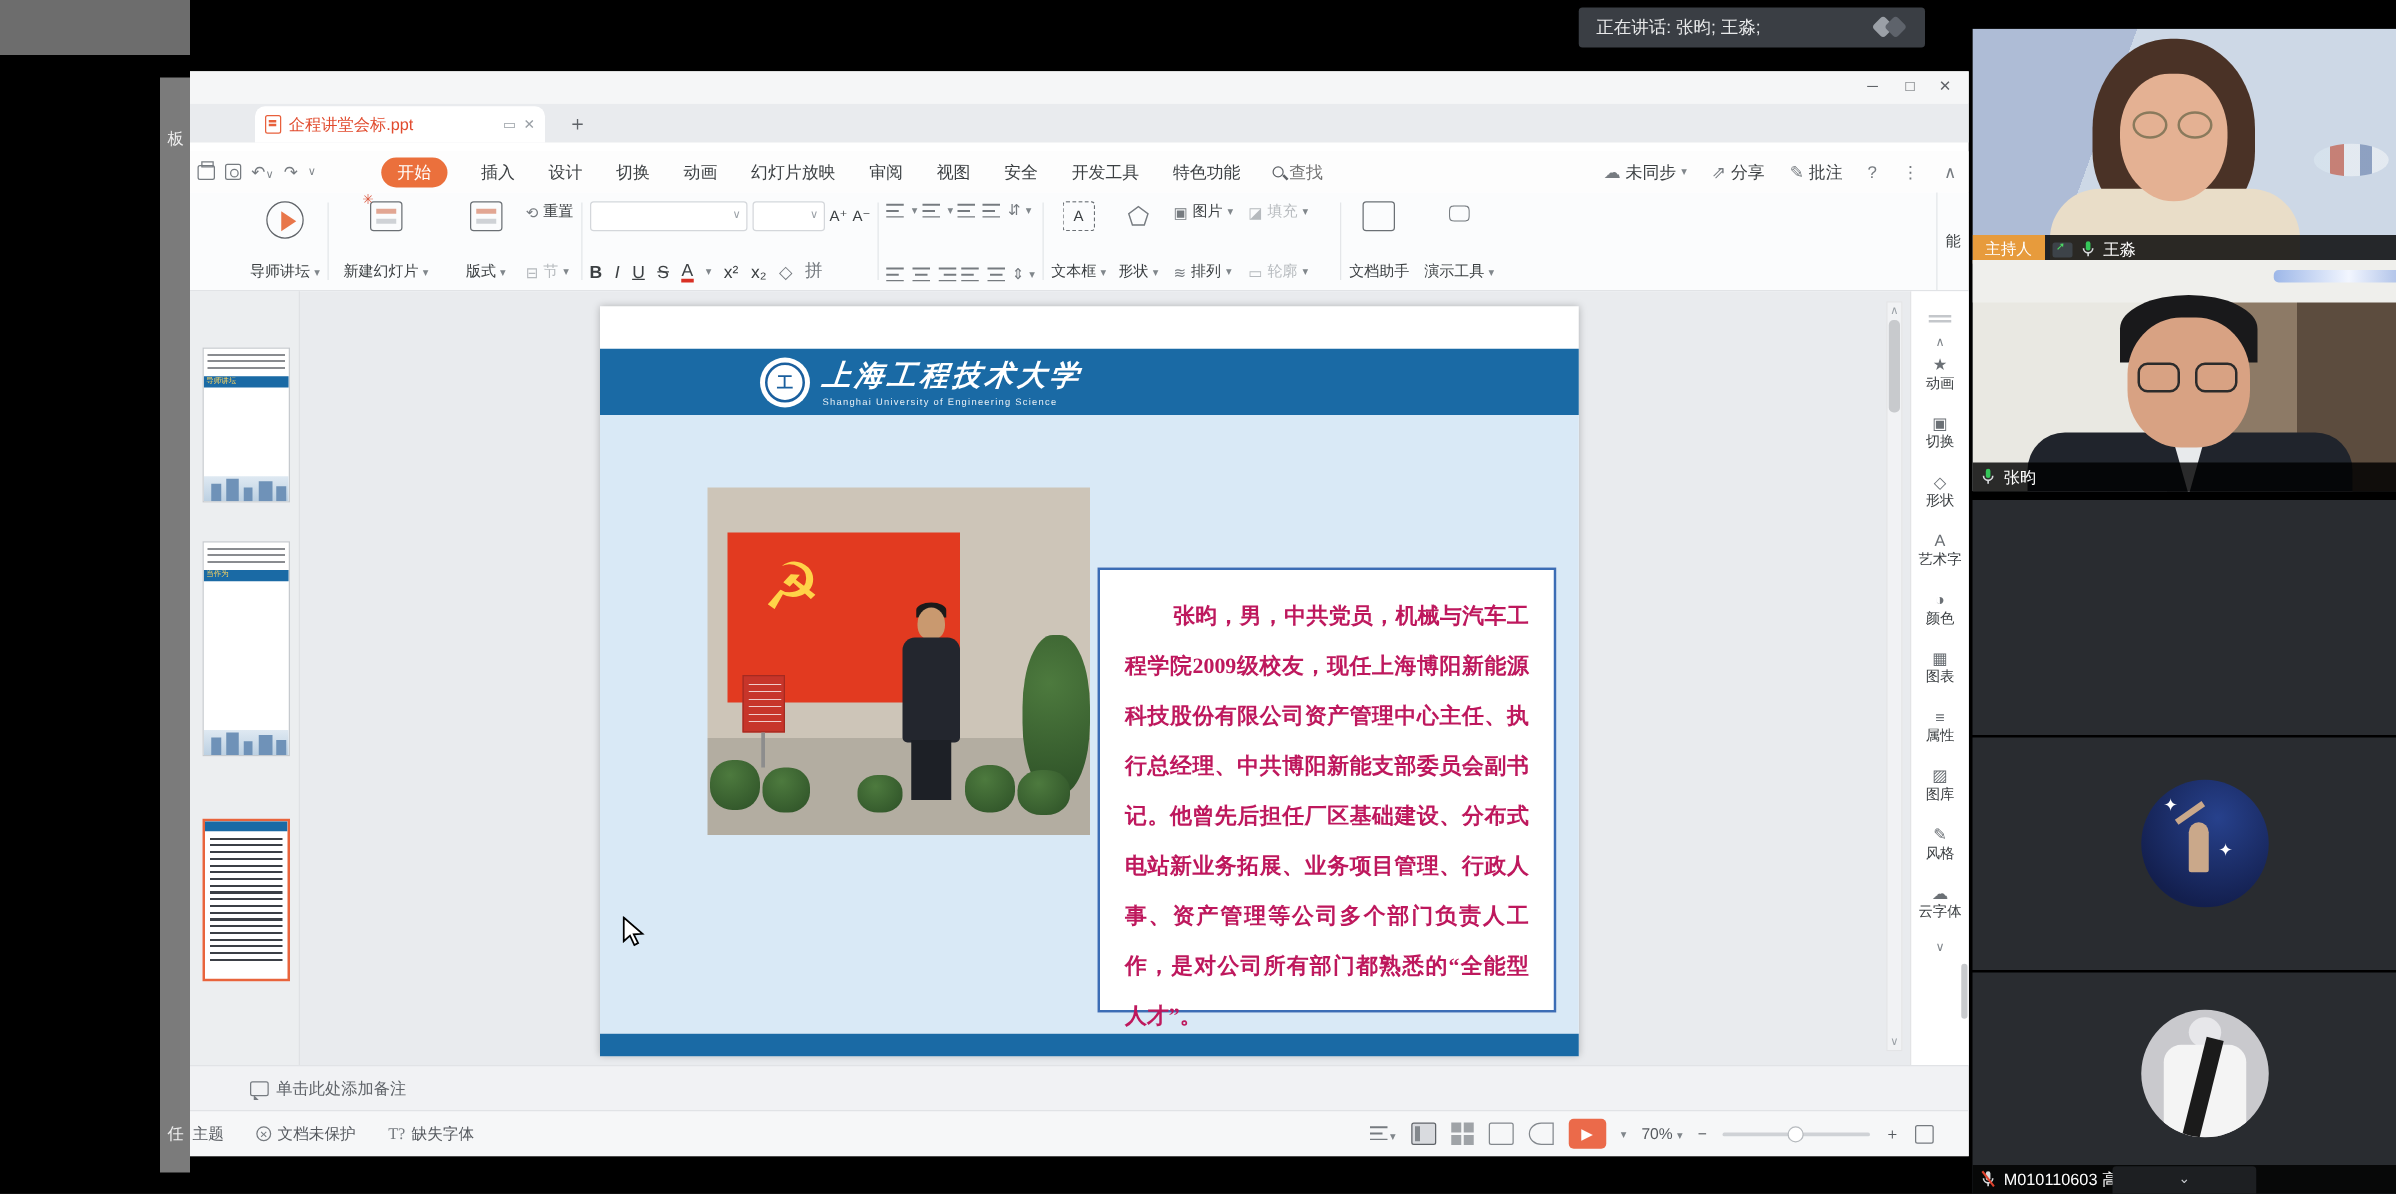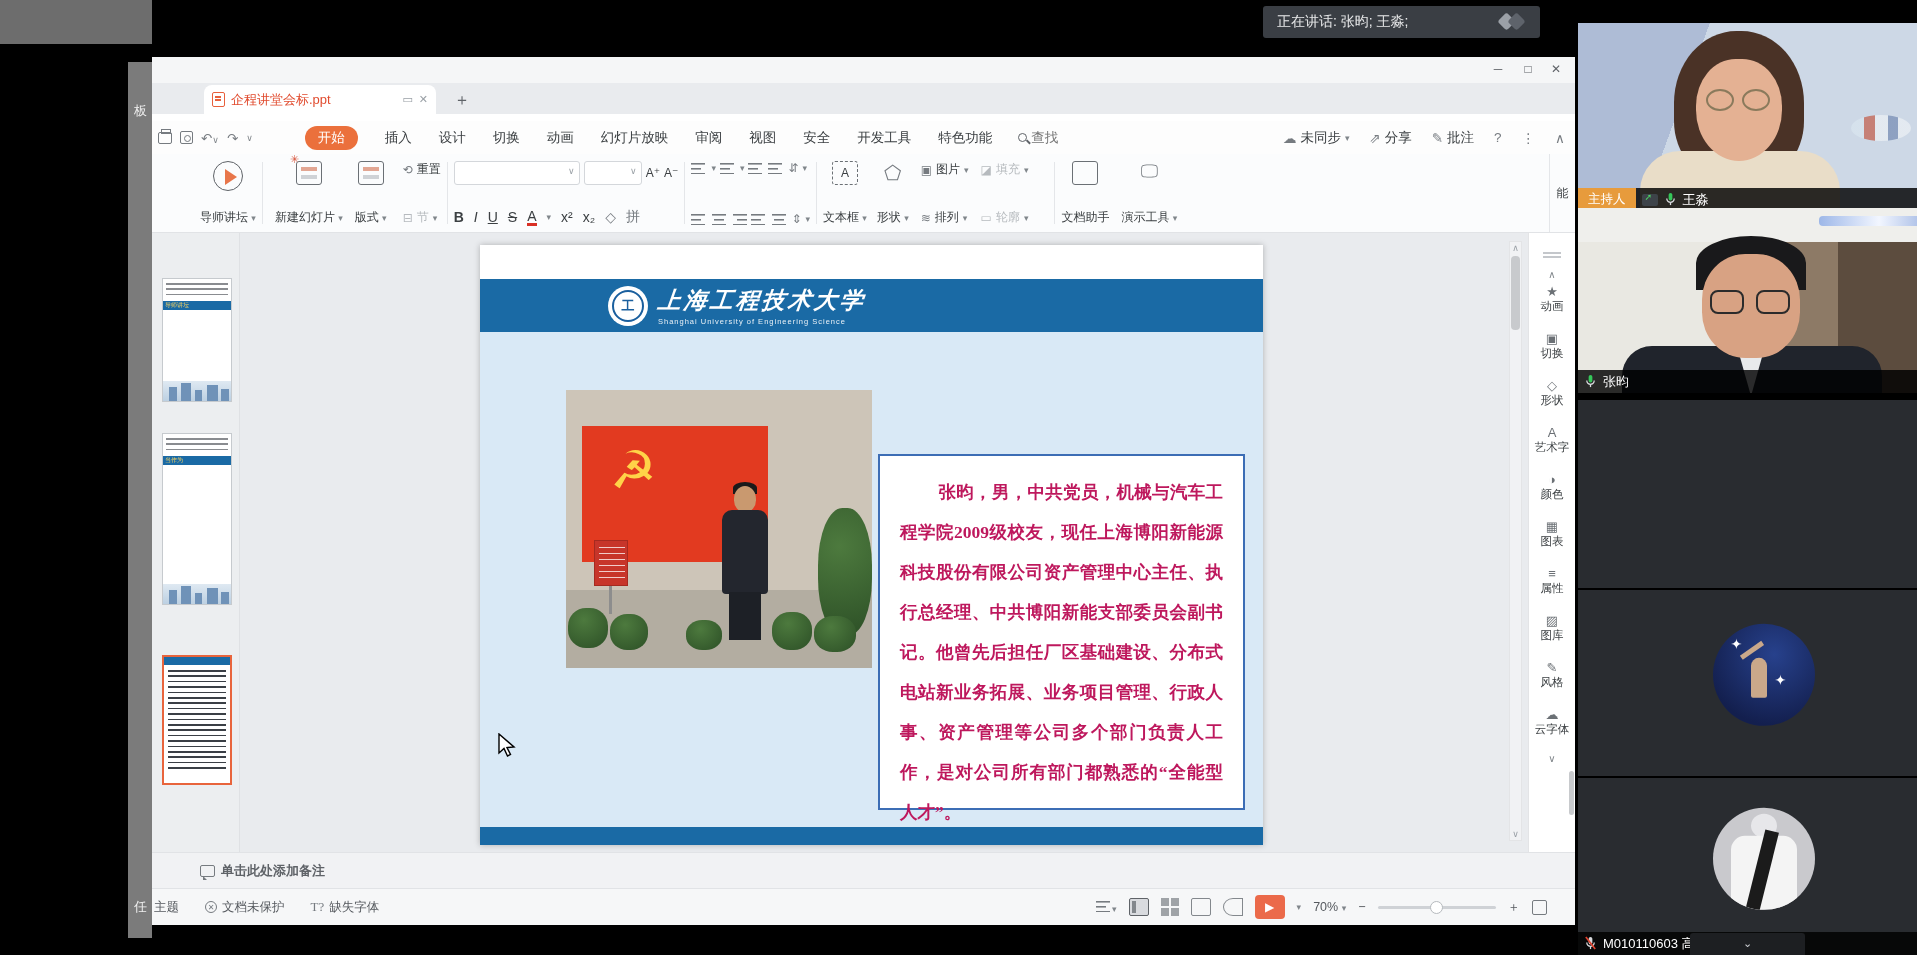--- a/index.html
+++ b/index.html
@@ -142,21 +142,21 @@
   #rtabs { position:absolute; right:0; top:0; width:47px; height:100%; background:#fff; border-left:1px solid #e3e4e6;
     color:#3c4043; }
   #rtabs .grip { position:absolute; top:19px; left:14px; width:18px; height:2px; background:#c4c7cb; box-shadow:0 4px 0 #c4c7cb; }
   #rtabs .upch { position:absolute; top:36px; width:100%; text-align:center; color:#80868b; font-size:10px; }
   .rtab-item { position:absolute; width:100%; text-align:center; font-size:11.5px; }
   .rtab-item .g { display:block; font-size:13px; color:#6b7075; line-height:14px; }
   #rtabs .dnch { position:absolute; top:520px; width:100%; text-align:center; color:#80868b; font-size:10px; }
   #rtabs .stub { position:absolute; top:538px; left:40px; width:5px; height:44px; background:#c8cacd; border-radius:3px; }
 
   #notesbar { position:absolute; left:0; top:795px; right:0; height:36px; background:#f1f2f4; border-top:1px solid #e1e3e6;
-    display:flex; align-items:center; color:#5f6368; font-size:13px;font-weight:bold; }
+    display:flex; align-items:center; color:#5f6368; font-size:13px; }
   .ic-note { width:15px; height:12px; border:1.4px solid #767b80; border-radius:2px; position:relative; margin:0 6px 0 48px; }
   .ic-note:after { content:""; position:absolute; left:2px; bottom:-4px; border-left:4px solid #767b80; border-top:4px solid transparent; }
 
   #statusbar { position:absolute; left:0; top:831px; right:0; height:37px; background:#f6f7f8; border-top:1px solid #e1e3e6;
     display:flex; align-items:center; color:#55595e; font-size:12.5px; }
   #statusbar .item { display:flex; align-items:center; gap:5px; margin-right:26px; }
   .ic-shield { width:12px; height:12px; border:1.3px solid #767b80; border-radius:50%; font-size:8px; line-height:11px; text-align:center; color:#767b80; }
   .ic-font { font-family:"Liberation Serif",serif; font-size:13px; color:#767b80; }
   #statusbar .right { margin-left:auto; display:flex; align-items:center; gap:12px; padding-right:28px; }
   .viewbox { width:20px; height:18px; border:1.3px solid #83888d; border-radius:2px; display:inline-block; }
@@ -316,21 +316,21 @@
   <div id="toolbar">
     <div class="tcol" style="margin-left:48px">
       <span class="play-circle"></span>
       <span class="lab"><span>导师讲坛</span> <span class="caret">▾</span></span>
     </div>
     <div class="vsep"></div>
     <div class="tcol" style="margin-left:6px">
       <span class="bigic new"></span>
       <span class="lab"><span>新建幻灯片</span> <span class="caret">▾</span></span>
     </div>
-    <div class="tcol" style="margin-left:12px">
+    <div class="tcol" style="margin-left:30px">
       <span class="bigic lay"></span>
       <span class="lab"><span>版式</span> <span class="caret">▾</span></span>
     </div>
     <div class="stack2" style="margin-left:16px">
       <span class="srow">
           <span class="glyph">⟲</span>
           <span>重置</span>
         </span>
       <span class="srow gray">
           <span>⊟</span>

